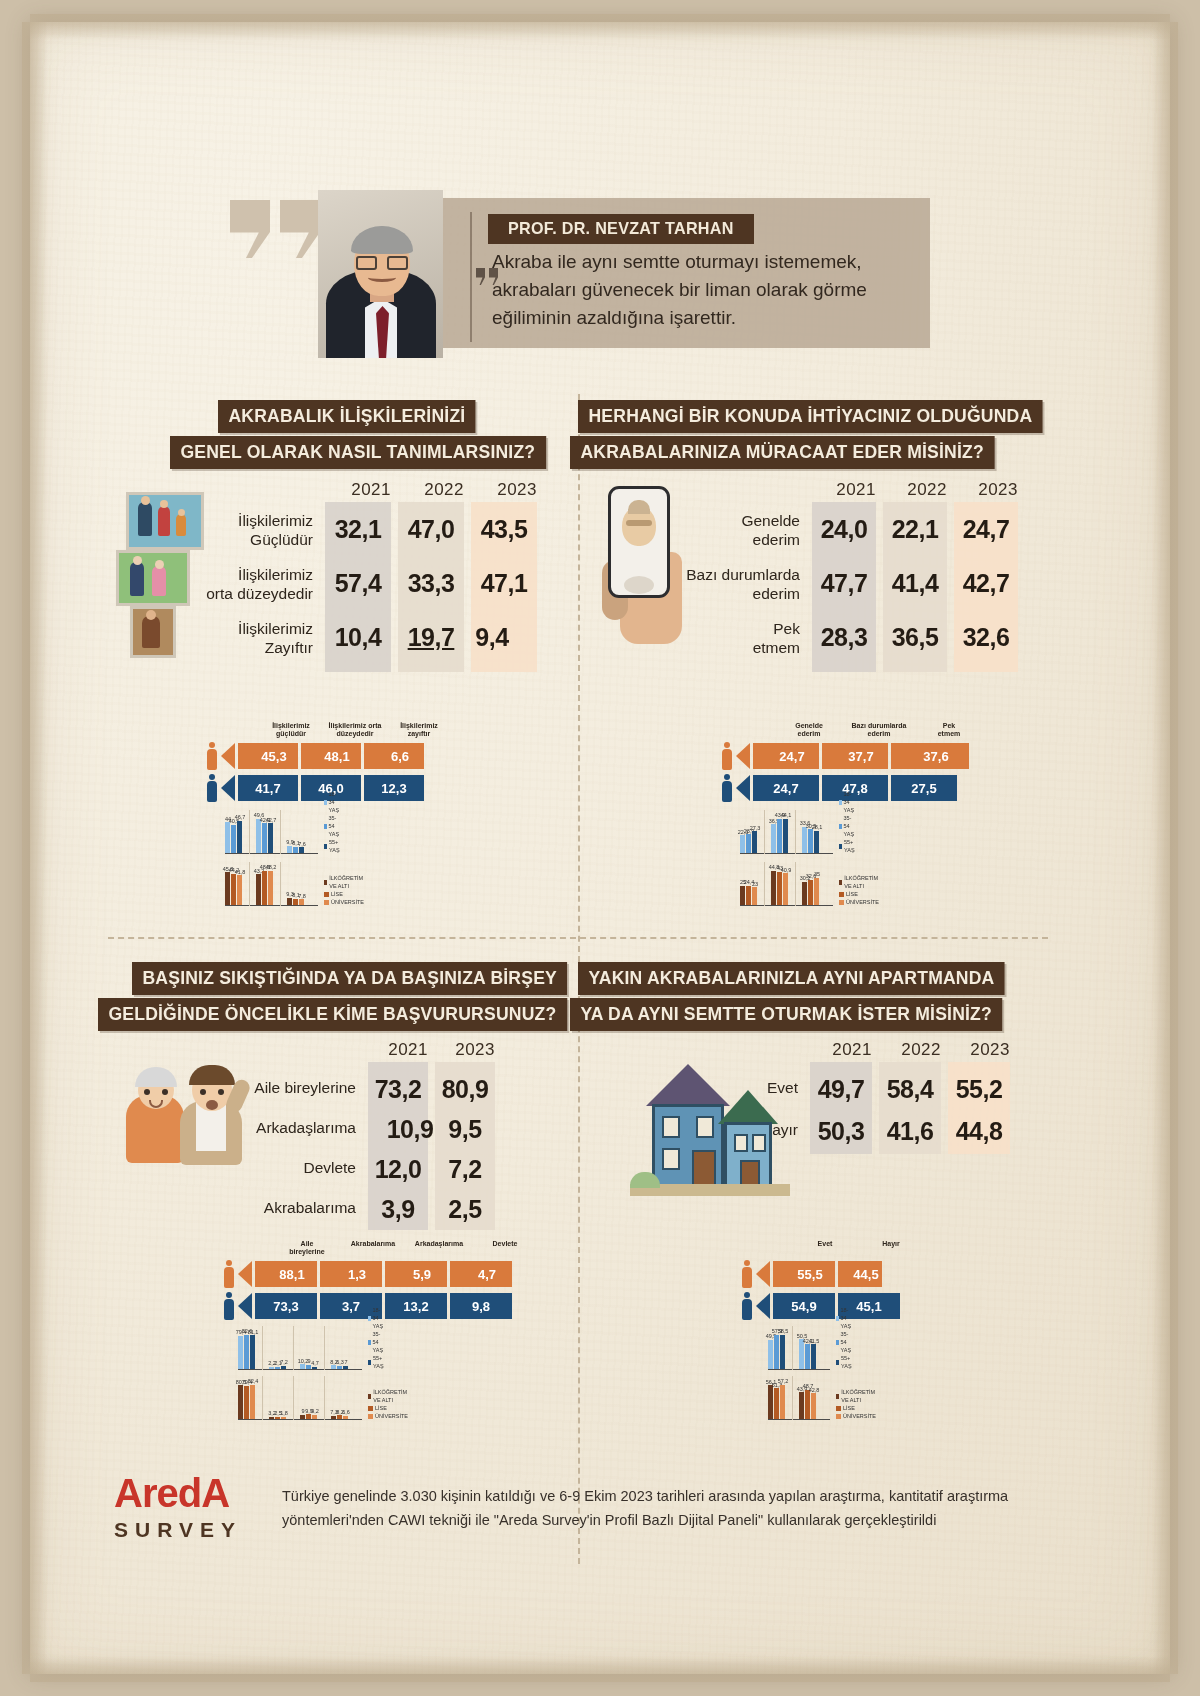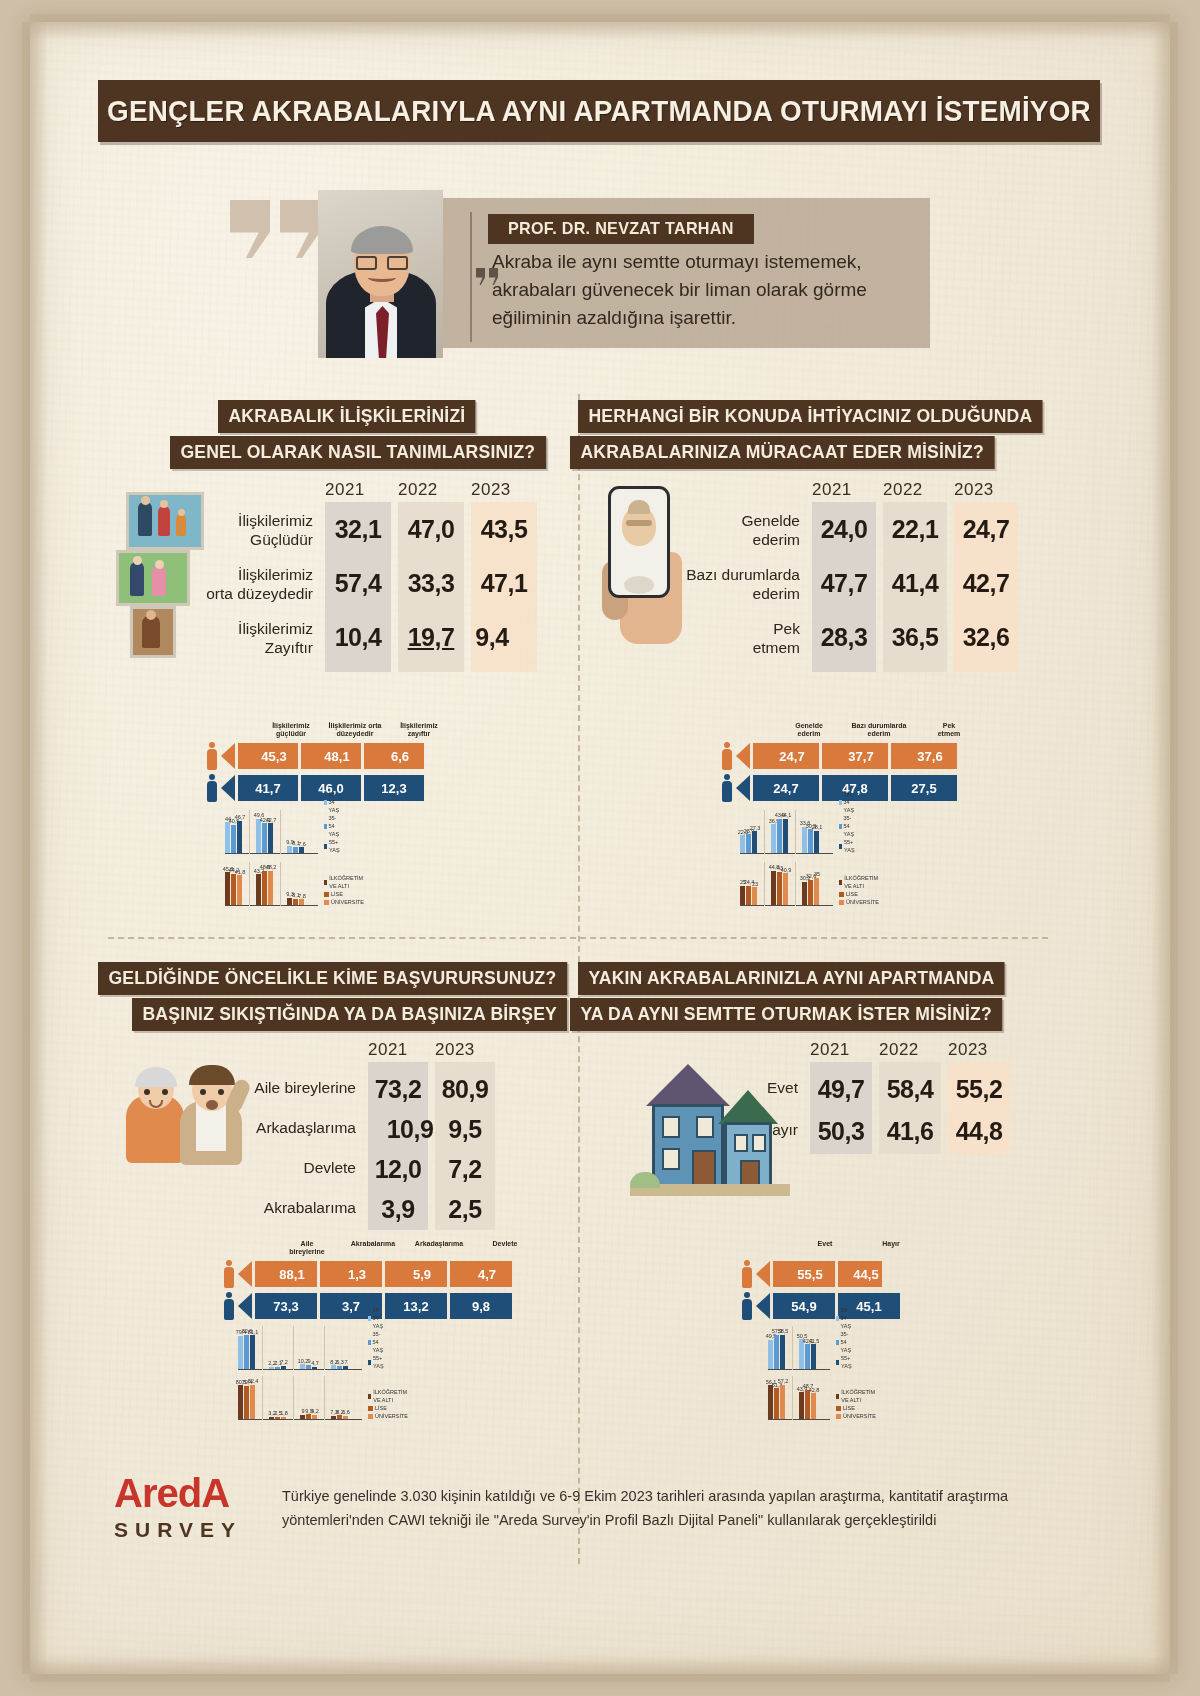--- a/index.html
+++ b/index.html
@@ -111,21 +111,21 @@
   .ptitle .l {
     display:inline-block; background:#4e3522; color:#f4ecdd;
     font-size:18.5px; font-weight:700; letter-spacing:.2px; padding:5px 11px 6px;
     transform:scaleX(.95); transform-origin:left center; white-space:nowrap;
     box-shadow:2px 2px 0 rgba(60,40,25,.25); margin-bottom:3px;
   }
 
   
   .ytable { position:absolute; }
   .ystripe { position:absolute; top:22px; }
-  .yhead { position:absolute; top:0; text-align:left; font-size:17px; color:#3b2e22;
+  .yhead { position:absolute; top:0; text-align:right; font-size:17px; color:#3b2e22;
     font-weight:400; letter-spacing:.5px; }
   .rowlabel { position:absolute; text-align:right; font-size:15.5px; color:#2e251c; line-height:19px; }
   .cellval { position:absolute; text-align:center; font-size:25px; font-weight:700; color:#241c14;
     letter-spacing:-.5px; }
 
   
   .gblock { position:absolute; }
   .gcolhead { position:absolute; text-align:center; font-size:7px; color:#2e251c;
     line-height:8px; font-weight:700; }
   .gbar { position:absolute; display:flex; align-items:center; }
@@ -169,23 +169,20 @@
 </head>
 <body>
 
 <div id="sheet">
   <div class="grain"></div>
   <div class="edge l"></div>
   <div class="edge r"></div>
   <div class="edge t"></div>
   <div class="edge b"></div>
 
-  <div id="headline">
-    <span>GENÇLER AKRABALARIYLA AYNI APARTMANDA OTURMAYI İSTEMİYOR</span>
-  </div>
 
   <div id="quote-wrap">
     <div id="quote-bg"></div>
     <div class="bigquote">
         <i></i>
         <i></i>
       </div>
 
     <div id="portrait">
       <div class="ph-bg"></div>
@@ -422,21 +419,21 @@
           <div>etmem</div>
         </div>
         <div class="gbar female" style="left: 0px; top: 20px;">
           <div class="person f">
             <span class="hd"></span>
             <span class="bd"></span>
           </div>
           <div class="arrow f"></div>
           <div class="chip" style="width: 66px;">24,7</div>
           <div class="chip" style="width: 66px;">37,7</div>
-          <div class="chip" style="width: 66px;">37,6</div>
+          <div class="chip" style="width: 78px;">37,6</div>
         </div>
         <div class="gbar male" style="left: 0px; top: 52px;">
           <div class="person m">
             <span class="hd"></span>
             <span class="bd"></span>
           </div>
           <div class="arrow m"></div>
           <div class="chip" style="width: 66px;">24,7</div>
           <div class="chip" style="width: 66px;">47,8</div>
           <div class="chip" style="width: 66px;">27,5</div>
@@ -519,22 +516,22 @@
       <div class="ill" style="left: 562px; top: 458px;">
       <div style="position:absolute;left:28px;top:72px;width:62px;height:92px;background:#e2b58e;border-radius:24px 10px 18px 18px;"></div>
       <div style="position:absolute;left:10px;top:80px;width:26px;height:60px;background:#caa37e;border-radius:14px;"></div>
       <div class="phone" style="left:16px;top:6px;"></div>
       <div style="position:absolute;left:30px;top:26px;width:34px;height:40px;background:#e8cba4;border-radius:50% 50% 46% 46%;"></div>
       <div style="position:absolute;left:36px;top:20px;width:22px;height:14px;background:#cbb392;border-radius:10px 10px 0 0;"></div>
       <div style="position:absolute;left:34px;top:40px;width:26px;height:6px;background:#b99a72;border-radius:3px;"></div>
       <div style="position:absolute;left:32px;top:96px;width:30px;height:18px;background:#ddd6ca;border-radius:50%;"></div>
       </div>
       <div class="ptitle" style="left: 68px; top: 940px;">
+        <div style="margin-left: 34px;"><span class="l">BAŞINIZ SIKIŞTIĞINDA YA DA BAŞINIZA BİRŞEY</span></div>
         <div style="margin-left: 0px;"><span class="l">GELDİĞİNDE ÖNCELİKLE KİME BAŞVURURSUNUZ?</span></div>
-        <div style="margin-left: 34px;"><span class="l">BAŞINIZ SIKIŞTIĞINDA YA DA BAŞINIZA BİRŞEY</span></div>
       </div>
       <div class="ytable" style="left: 208px; top: 1018px;">
         <div class="ystripe" style="left: 130px; width: 60px; height: 168px; background: rgb(216, 210, 203); opacity: 0.9;"></div>
         <div class="yhead" style="left: 130px; width: 60px; font-size: 17px;">2021</div>
         <div class="ystripe" style="left: 197px; width: 60px; height: 168px; background: rgb(230, 219, 205); opacity: 0.9;"></div>
         <div class="yhead" style="left: 197px; width: 60px; font-size: 17px;">2023</div>
         <div class="rowlabel" style="left: 0px; top: 38px; width: 118px;">
           <div>Aile bireylerine</div>
         </div>
         <div class="cellval" style="left: 130px; top: 35px; width: 60px;">73,2</div>

